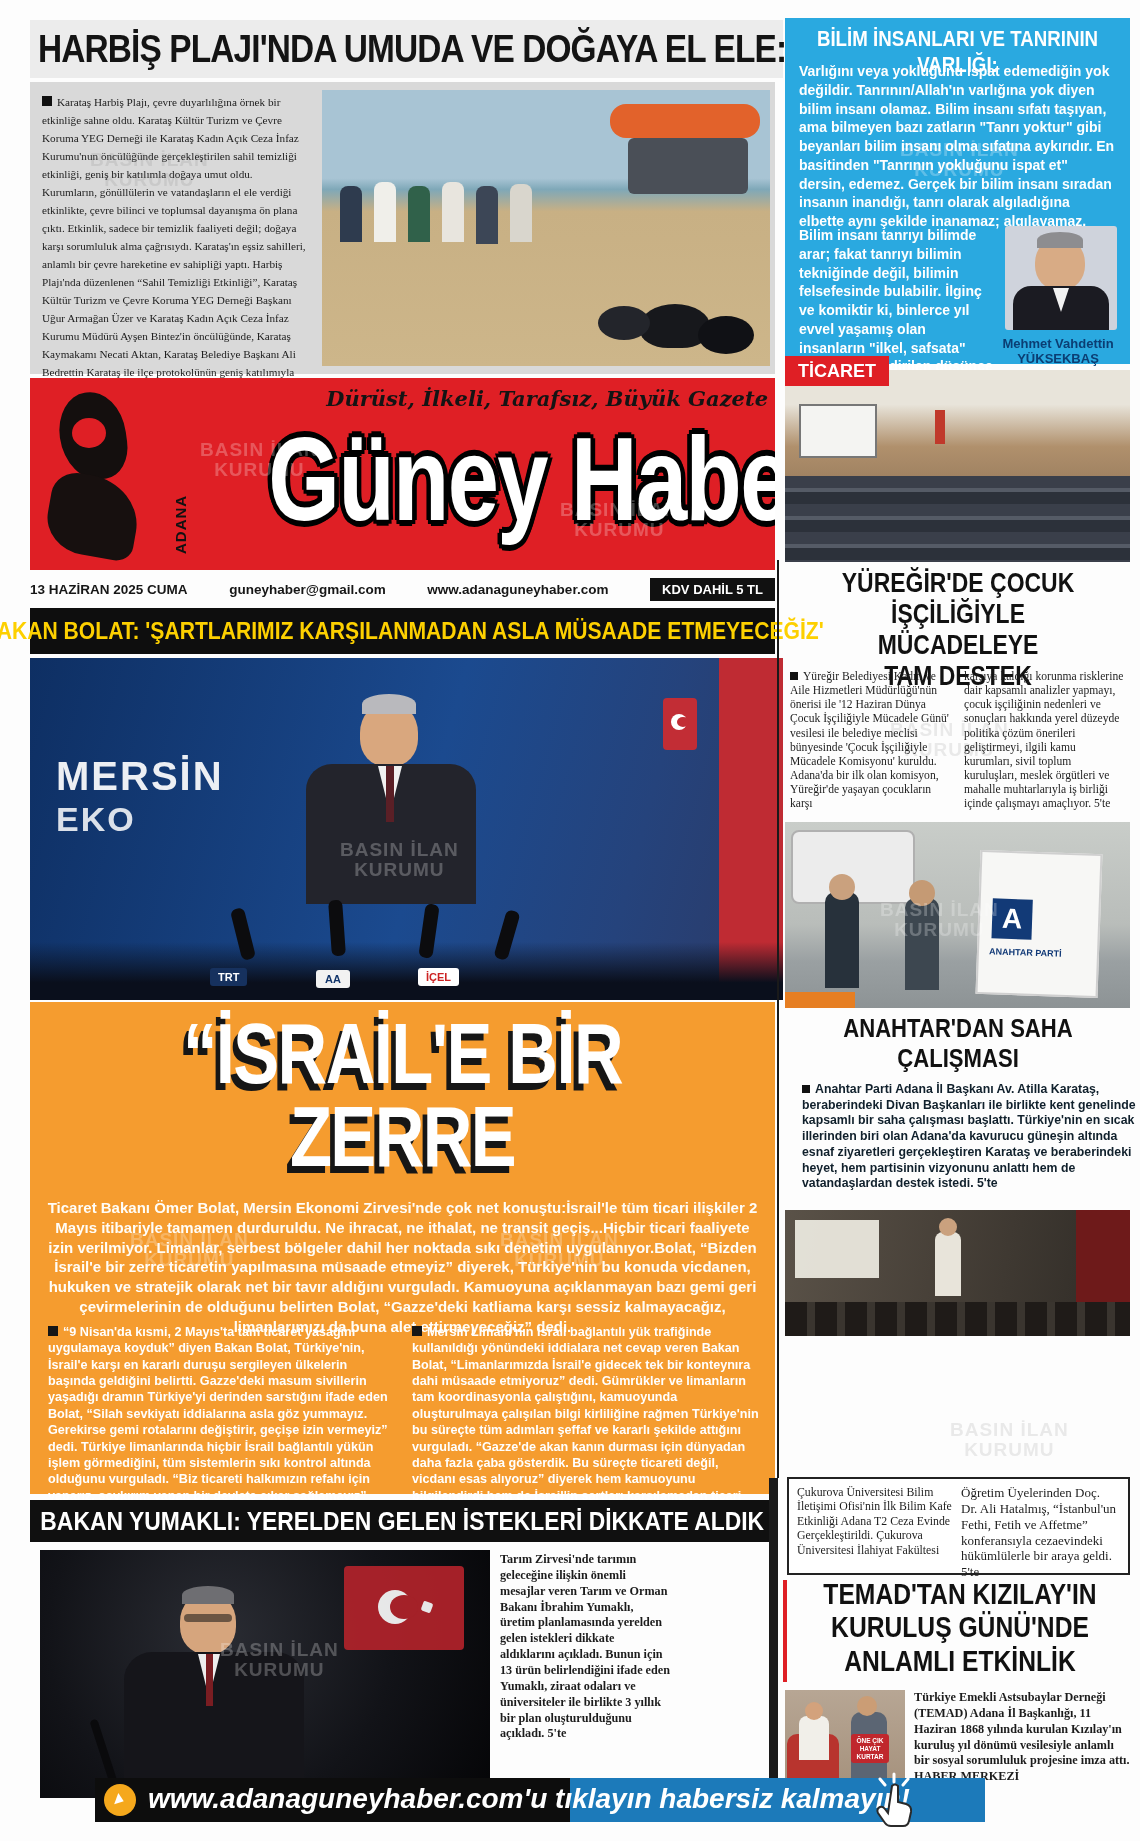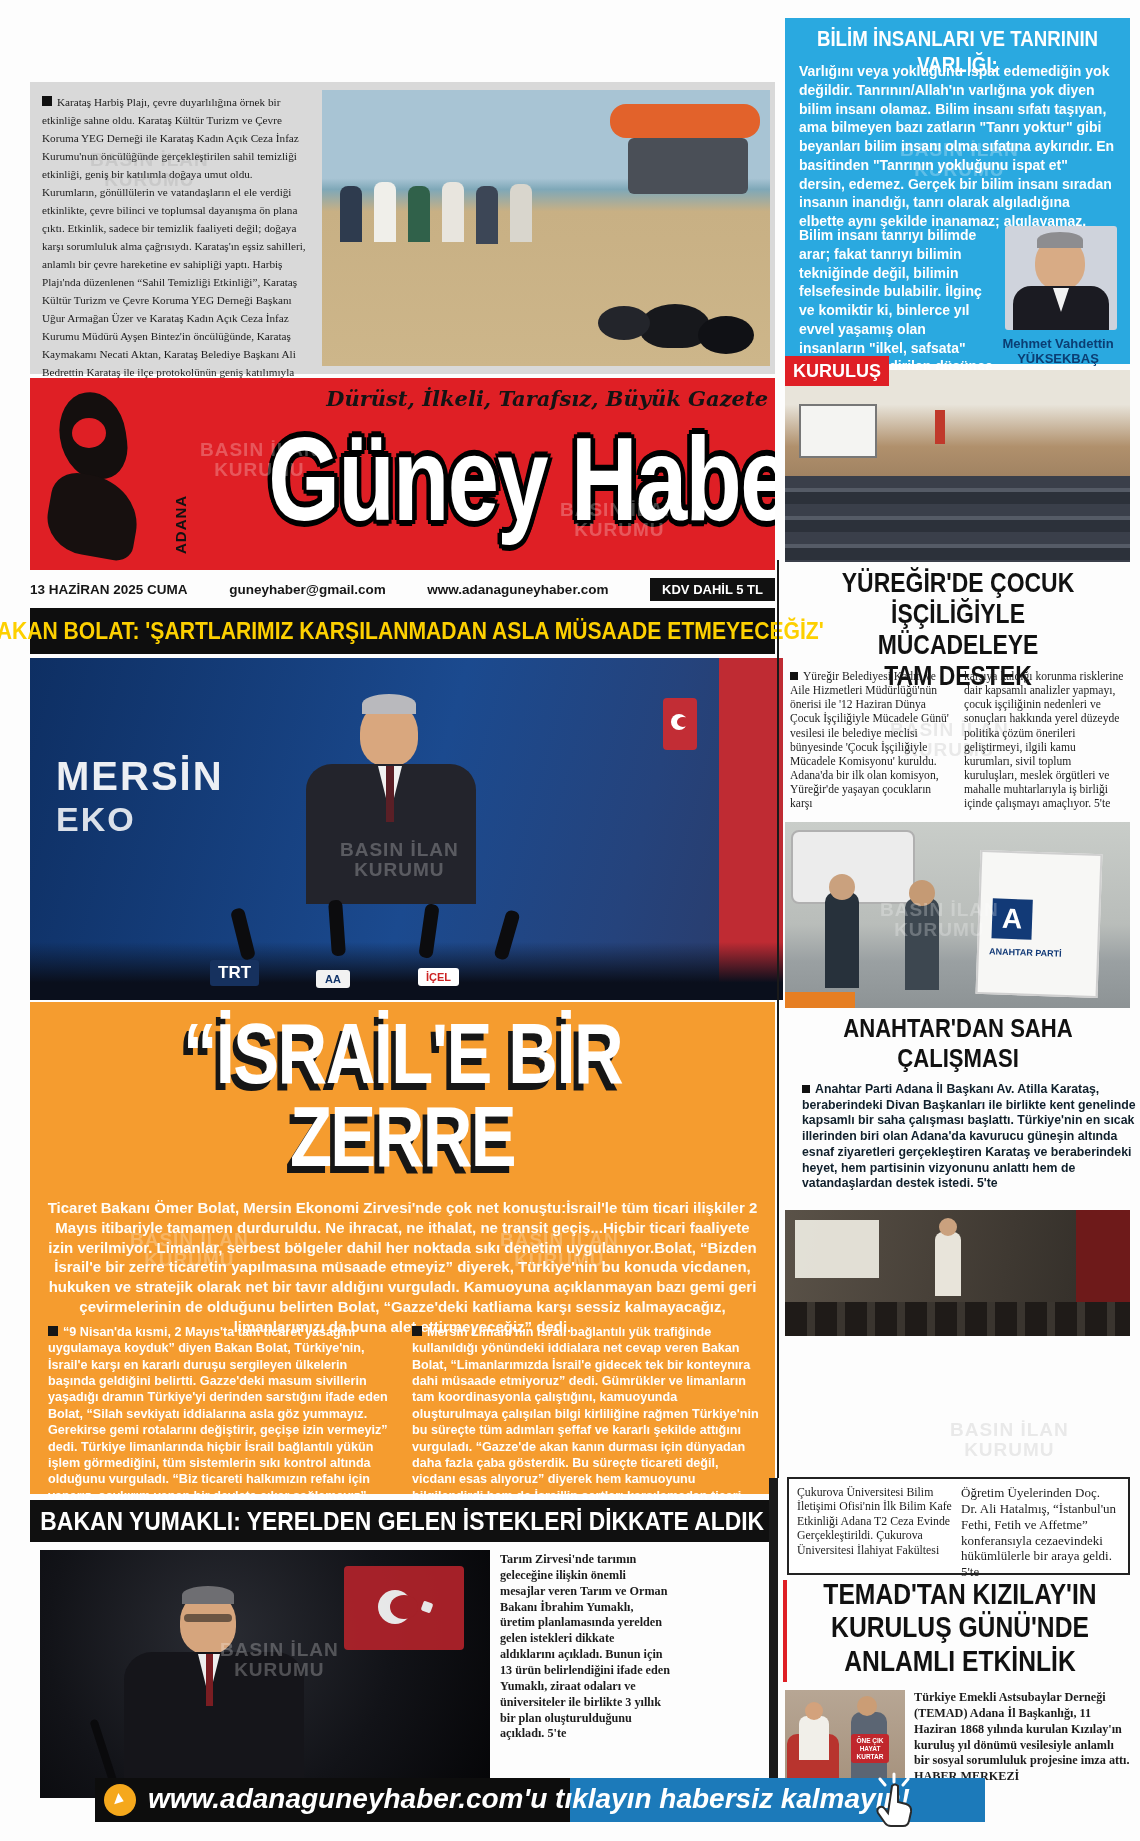--- a/index.html
+++ b/index.html
@@ -57,20 +57,23 @@
   .banner-text{color:#fff;font-weight:bold;font-style:italic;font-size:28px;white-space:nowrap;}
   
   .ph{overflow:hidden;}
   .lbl{position:absolute;font-weight:bold;}
 </style>
 </head>
 <body>
 
 <div class="page">
 
+  <div class="abs top-headline" style="left:30px;top:20px;width:745px;height:58px;">
+    <span class="cond">HARBİŞ PLAJI'NDA UMUDA VE DOĞAYA EL ELE:</span>
+  </div>
   <div class="abs gray-panel" style="left:30px;top:82px;width:745px;height:292px;">
     <div class="abs" style="left:12px;top:10px;width:266px;height:276px;">
       <span class="sq"></span><span class="body-serif serif">Karataş Harbiş Plajı, çevre duyarlılığına örnek bir etkinliğe sahne oldu. Karataş Kültür Turizm ve Çevre Koruma YEG Derneği ile Karataş Kadın Açık Ceza İnfaz Kurumu'nun öncülüğünde gerçekleştirilen sahil temizliği etkinliği, geniş bir katılımla doğaya umut oldu. Kurumların, gönüllülerin ve vatandaşların el ele verdiği etkinlikte, çevre bilinci ve toplumsal dayanışma ön plana çıktı. Etkinlik, sadece bir temizlik faaliyeti değil; doğaya karşı sorumluluk alma çağrısıydı.  Karataş'ın eşsiz sahilleri, anlamlı bir çevre hareketine ev sahipliği yaptı. Harbiş Plajı'nda düzenlenen “Sahil Temizliği Etkinliği”, Karataş Kültür Turizm ve Çevre Koruma YEG Derneği Başkanı Uğur Armağan Üzer ve Karataş Kadın Açık Ceza İnfaz Kurumu Müdürü Ayşen Bintez'in öncülüğünde, Karataş Kaymakamı Necati Aktan, Karataş Belediye Başkanı Ali Bedrettin Karataş ile ilçe protokolünün geniş katılımıyla gerçekleştirildi. 7'de</span>
     </div>
 
     <div class="abs ph" style="left:292px;top:8px;width:448px;height:276px;background:linear-gradient(180deg,#a8c4d4 0%,#a8c4d4 32%,#7fa8b8 36%,#c8b084 44%,#cdb68a 100%);">
       <div class="abs" style="right:10px;top:14px;width:150px;height:34px;background:#e2622b;border-radius:16px;"></div>
       <div class="abs" style="right:22px;top:48px;width:120px;height:56px;background:#4a4f57;border-radius:6px;"></div>
       <div class="abs" style="left:18px;top:96px;width:22px;height:56px;background:#2e3b4e;border-radius:8px 8px 0 0;"></div>
       <div class="abs" style="left:52px;top:92px;width:22px;height:60px;background:#f0efea;border-radius:8px 8px 0 0;"></div>
@@ -133,21 +136,21 @@
     <div class="abs" style="left:330px;top:44px;width:58px;height:64px;background:#d9a77e;border-radius:48% 48% 42% 42%;"></div>
     <div class="abs" style="left:332px;top:36px;width:54px;height:20px;background:#b9b9bd;border-radius:50% 50% 0 0;"></div>
     <div class="abs" style="left:276px;top:106px;width:170px;height:140px;background:#23242c;border-radius:26px 26px 0 0;"></div>
     <div class="abs" style="left:348px;top:108px;width:24px;height:48px;background:#f1f1f1;clip-path:polygon(0 0,100% 0,50% 100%);"></div>
     <div class="abs" style="left:356px;top:108px;width:8px;height:56px;background:#5a1f26;"></div>
     <div class="abs" style="left:0;bottom:0;width:100%;height:58px;background:linear-gradient(180deg,rgba(8,12,22,0),#0a0f1c 70%);"></div>
     <div class="abs" style="left:206px;bottom:40px;width:14px;height:52px;background:#0c0c0e;transform:rotate(-14deg);border-radius:6px;"></div>
     <div class="abs" style="left:300px;bottom:44px;width:14px;height:56px;background:#0c0c0e;transform:rotate(-4deg);border-radius:6px;"></div>
     <div class="abs" style="left:392px;bottom:42px;width:14px;height:54px;background:#0c0c0e;transform:rotate(8deg);border-radius:6px;"></div>
     <div class="abs" style="left:470px;bottom:40px;width:14px;height:50px;background:#0c0c0e;transform:rotate(16deg);border-radius:6px;"></div>
-    <div class="abs lbl" style="left:180px;bottom:14px;background:#16315e;color:#fff;font-size:17px;padding:3px 8px;border-radius:3px;">TRT</div>
+    <div class="abs lbl" style="left:180px;bottom:14px;background:#16315e;color:#fff;font-size:11px;padding:3px 8px;border-radius:3px;">TRT</div>
     <div class="abs lbl" style="left:286px;bottom:12px;background:#f2f2f2;color:#12356b;font-size:11px;padding:3px 9px;border-radius:3px;">AA</div>
     <div class="abs lbl" style="left:388px;bottom:14px;background:#fff;color:#c22;font-size:11px;padding:3px 8px;border-radius:3px;">İÇEL</div>
     <div class="abs" style="right:86px;top:40px;width:34px;height:52px;background:#c22d35;border-radius:4px;">
       <div class="abs" style="left:8px;top:16px;width:16px;height:16px;background:#fff;border-radius:50%;"></div>
       <div class="abs" style="left:14px;top:19px;width:12px;height:10px;background:#c22d35;border-radius:50%;"></div>
     </div>
   </div>
 
   <div class="abs orange" style="left:30px;top:1002px;width:745px;height:492px;">
     <div class="abs" style="left:0;top:10px;width:745px;">
@@ -177,21 +180,21 @@
     <div class="abs" style="left:84px;top:102px;width:180px;height:146px;background:#15151a;border-radius:28px 28px 0 0;"></div>
     <div class="abs" style="left:158px;top:104px;width:22px;height:44px;background:#ededed;clip-path:polygon(0 0,100% 0,50% 100%);"></div>
     <div class="abs" style="left:166px;top:104px;width:7px;height:52px;background:#7a1d22;"></div>
     <div class="abs" style="left:60px;bottom:10px;width:8px;height:70px;background:#0a0a0c;transform:rotate(-18deg);border-radius:4px;"></div>
   </div>
   <div class="abs temad-body serif" style="left:500px;top:1552px;width:170px;">Tarım Zirvesi'nde tarımın geleceğine ilişkin önemli mesajlar veren Tarım ve Orman Bakanı İbrahim Yumaklı, üretim planlamasında yerelden gelen istekleri dikkate aldıklarını açıkladı. Bunun için 13 ürün belirlendiğini ifade eden Yumaklı, ziraat odaları ve üniversiteler ile birlikte 3 yıllık bir plan oluşturulduğunu açıkladı. 5'te</div>
 
   <div class="abs divider" style="left:777px;top:560px;width:2px;height:918px;"></div>
   <div class="abs divider" style="left:769px;top:1478px;width:9px;height:316px;"></div>
 
-  <div class="abs guncel" style="left:785px;top:356px;width:104px;height:30px;">KURULUŞ</div>
+  <div class="abs guncel" style="left:785px;top:356px;width:104px;height:30px;">TİCARET</div>
   <div class="abs ph" style="left:785px;top:370px;width:345px;height:192px;background:linear-gradient(180deg,#e8e4da 0%,#e8e4da 18%,#b0906c 40%,#9a7d5e 62%,#8a6f52 100%);">
     <div class="abs" style="left:14px;top:34px;width:74px;height:50px;background:#f4f4f2;border:2px solid #777;"></div>
     <div class="abs" style="left:150px;top:40px;width:10px;height:34px;background:#c0392b;"></div>
     <div class="abs" style="left:0;bottom:0;width:100%;height:86px;background:repeating-linear-gradient(180deg,#3a3f4a 0 12px,#555b66 12px 16px,#2c313a 16px 28px);"></div>
   </div>
 
   <div class="abs" style="left:788px;top:568px;width:340px;">
     <span class="rail-head condc">YÜREĞİR'DE ÇOCUK
 İŞÇİLİĞİYLE MÜCADELEYE
 TAM DESTEK</span>

